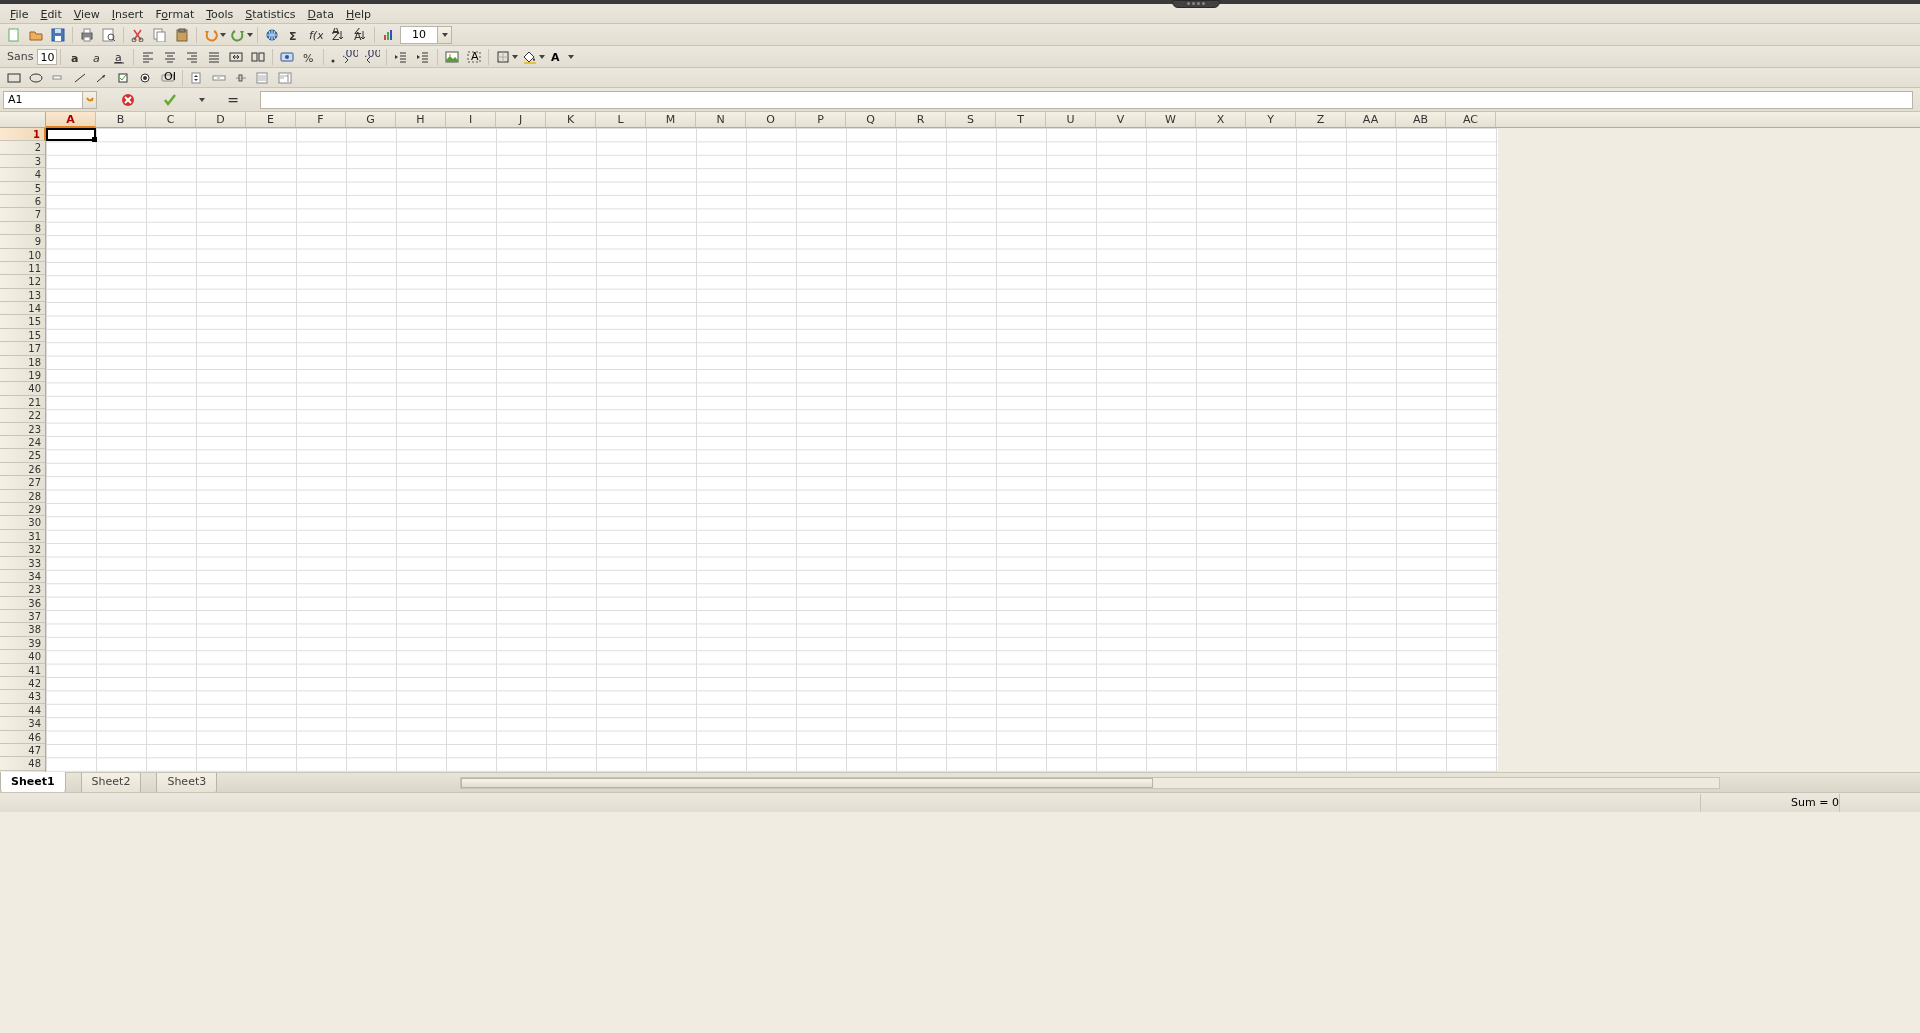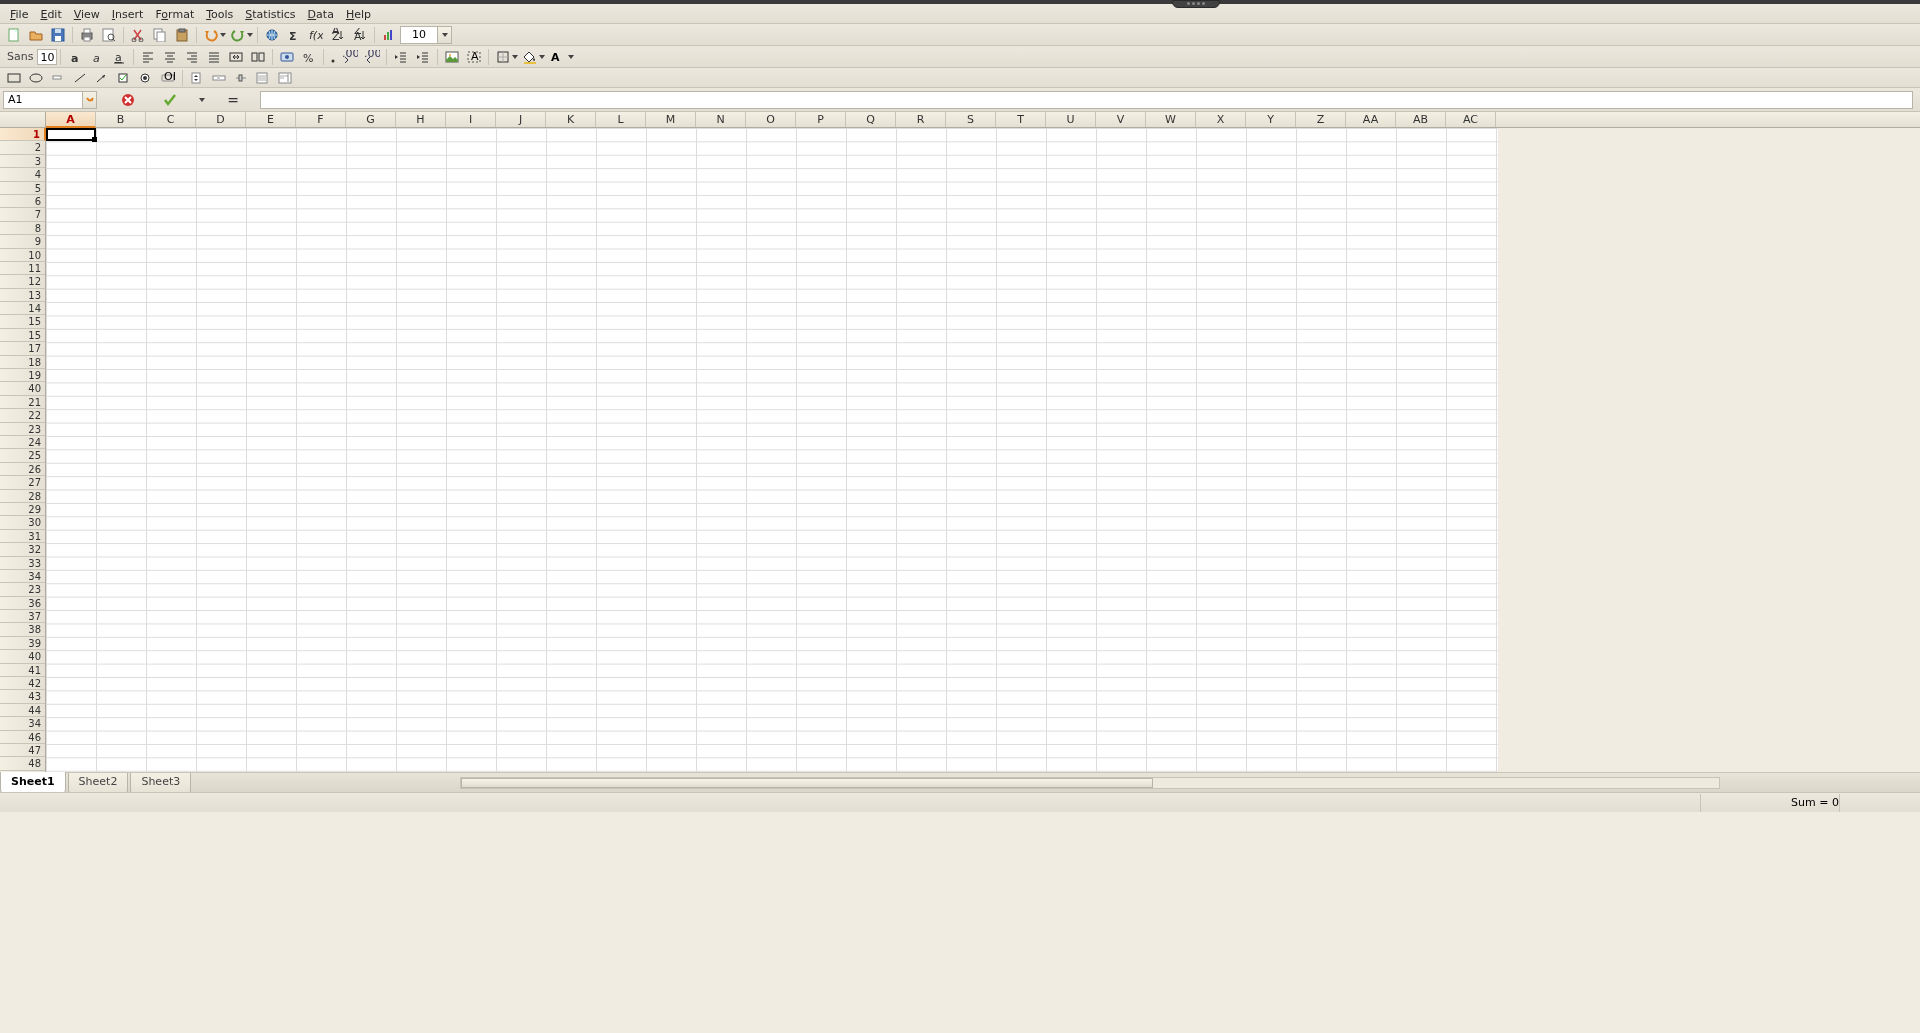--- a/index.html
+++ b/index.html
@@ -34,21 +34,21 @@
 .rows{display:flex}
 .rowhdr{width:46px;background:linear-gradient(to right,#f4f0e4,#e4e0d4);border-right:1px solid #b0ac9f}
 .rowhdr .rh{height:13.4px;border-bottom:1px solid #c8c4b8;text-align:right;padding-right:4px;line-height:13px;font-size:10px;color:#333}
 .rowhdr .rh.active{color:#b00000;font-weight:bold;background:linear-gradient(to right,#fae8d0,#f0d8b8);border-right:2px solid #e08020;margin-right:-1px}
 .grid{position:relative;height:644px;width:1452px;background:#fff;
   background-image:linear-gradient(to right,#dcdcdc 1px,transparent 1px),linear-gradient(to bottom,#dcdcdc 1px,transparent 1px);
   background-size:50px 13.4px}
 .selcell{position:absolute;left:0;top:0;width:50px;height:13.4px;border:2px solid #000}
 .selcell .handle{position:absolute;right:-3px;bottom:-3px;width:5px;height:5px;background:#000}
 .tabs{height:20px;background:linear-gradient(#e8e4d8,#dad6ca);display:flex;align-items:flex-start;border-top:1px solid #c8c4b8;position:relative}
-.tabs .tab{height:21px;padding:2px 10px 0;background:linear-gradient(#f4f0e4,#e6e2d6);border:1px solid #b8b4a8;border-top:none;border-radius:0 0 4px 4px;margin-right:2px;font-size:11px;color:#444;cursor:default}
+.tabs .tab{height:21px;padding:2px 10px 0;background:linear-gradient(#f4f0e4,#e6e2d6);border:1px solid #b8b4a8;border-top:none;border-radius:0 0 4px 4px;margin-right:15px;font-size:11px;color:#444;cursor:default}
 .tabs .tab.active{background:#fff;font-weight:bold;color:#000;border-bottom:1px solid #fff;position:relative;top:-1px;padding-top:3px}
 .hscroll-trk{position:absolute;left:460px;right:200px;top:4px;height:12px;background:#eeeade;border:1px solid #c8c4b8}
 .hscroll-thumb{position:absolute;left:0;top:0;width:55%;height:10px;background:linear-gradient(#f8f4e8,#e0dccf);border:1px solid #b8b4a8}
 .status{height:20px;background:linear-gradient(#ece8de,#e2ded2);border-top:1px solid #c8c4b8;display:flex;align-items:center;position:relative}
 .status .sum{position:absolute;right:80px;border-left:1px solid #c8c4b8;border-right:1px solid #c8c4b8;width:140px;text-align:right;line-height:18px}
 svg{display:block}
 .dropdown-mini{width:8px;display:flex;align-items:center;justify-content:center;margin-left:-3px}
 </style>
 </head>
 <body>

